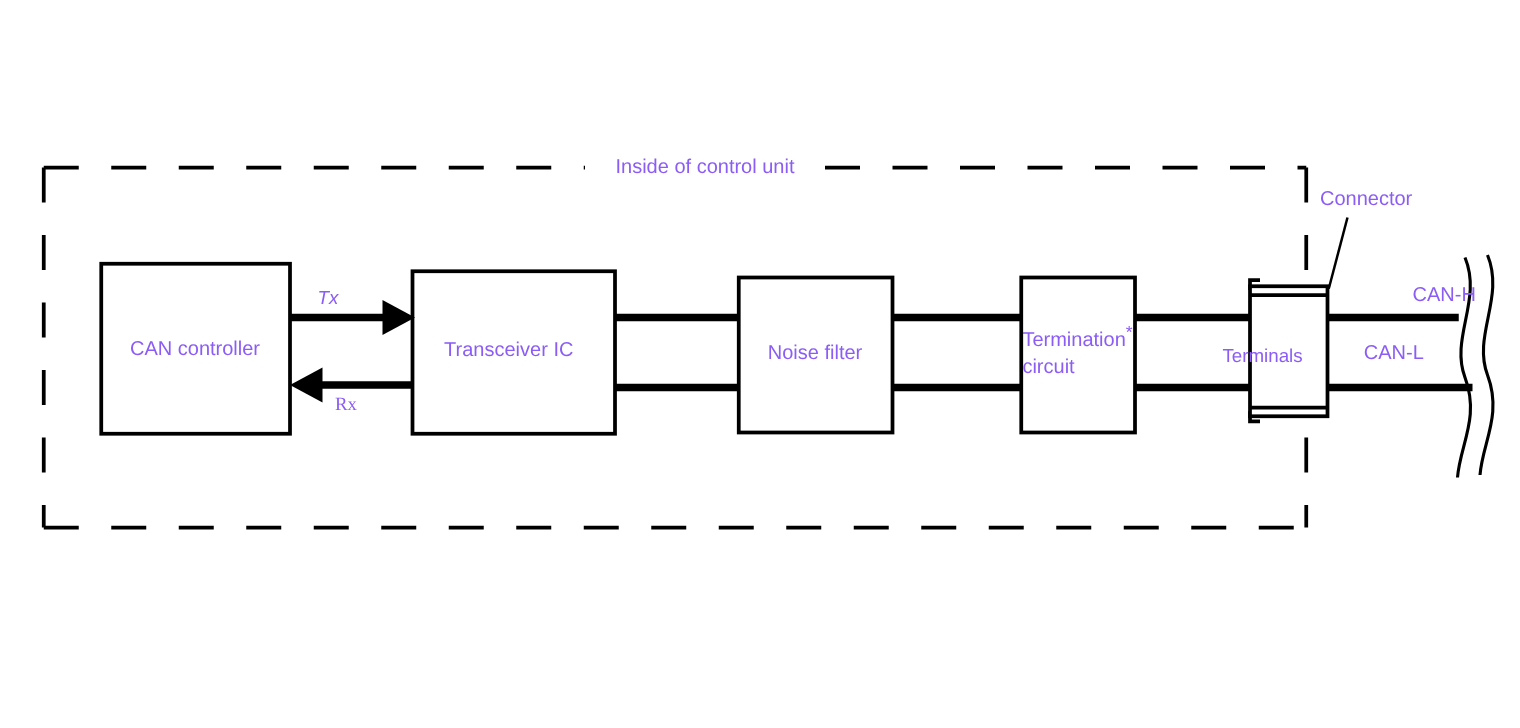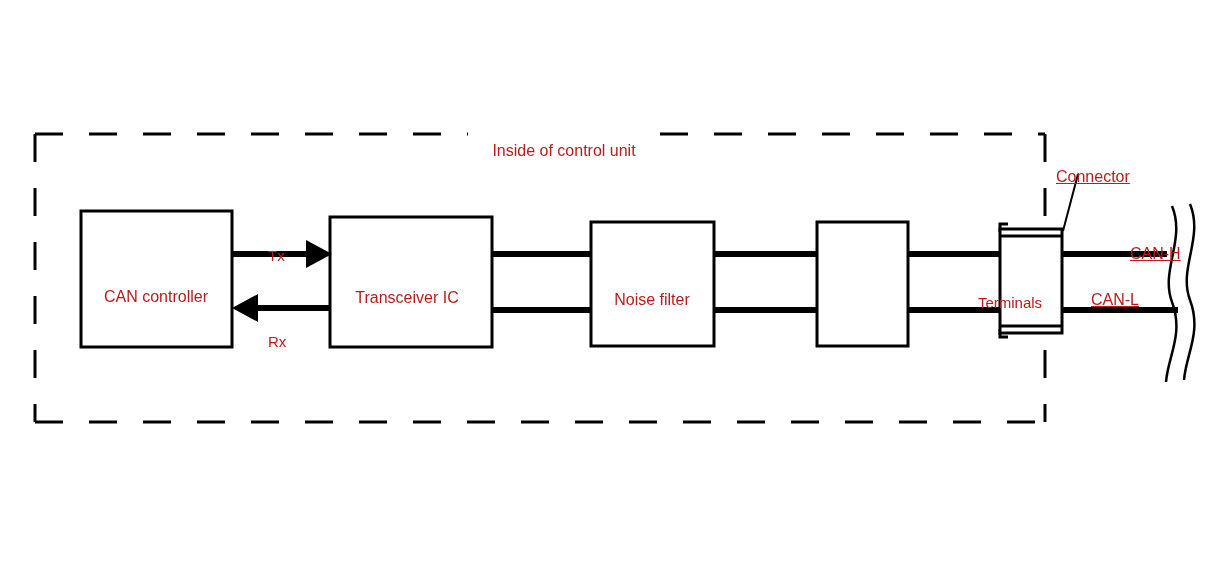--- a/index.html
+++ b/index.html
@@ -19,42 +19,40 @@
   svg.layer {
     position: absolute;
     left: 0;
     top: 0;
     width: 1216px;
     height: 582px;
   }
   .lbl {
     position: absolute;
     white-space: nowrap;
-    color: #b91c1c;
+    color: #8b5cf6;
     line-height: 1;
-    margin-top: 17px;
   }
   .box-label {
     font-size: 16px;
     text-align: left;
     transform: translate(-50%, -50%);
   }
   .box-label.two-line {
     line-height: 1.35;
   }
   .small-label {
     font-size: 15px;
     transform: translate(-50%, -50%);
   }
   .sig-label {
     font-size: 15px;
   }
   .wire-label {
     font-size: 16px;
-    text-decoration: underline;
   }
   .header-label {
     font-size: 16px;
     transform: translate(-50%, -50%);
     background: #ffffff;
     padding: 0 10px;
   }
   .star {
     font-size: 14px;
     vertical-align: super;
@@ -139,26 +137,30 @@
   </svg>
 
   <div class="lbl header-label" style="left:564px; top:134px;">Inside of control unit</div>
 
   <div class="lbl box-label" style="left:156px; top:280px;">CAN controller</div>
 
   <div class="lbl box-label" style="left:407px; top:281px;">Transceiver IC</div>
 
   <div class="lbl box-label" style="left:652px; top:283px;">Noise filter</div>
 
+  <div class="lbl box-label two-line" style="left:862px; top:283px;">
+    <span>Termination</span><span class="star">*</span><br>
+    <span>circuit</span>
+  </div>
 
   <div class="lbl small-label" style="left:1010px; top:285px;">Terminals</div>
 
-  <div class="lbl sig-label" style="left:268px; top:231px;">Tx</div>
+  <div class="lbl sig-label" style="left:254px; top:231px;font-style:italic;">Tx</div>
 
-  <div class="lbl sig-label" style="left:268px; top:317px;">Rx</div>
+  <div class="lbl sig-label" style="left:268px; top:317px;font-family:Liberation Serif, serif;">Rx</div>
 
   <div class="lbl wire-label" style="left:1056px; top:152px;">Connector</div>
 
   <div class="lbl wire-label" style="left:1130px; top:229px;">CAN-H</div>
 
   <div class="lbl wire-label" style="left:1091px; top:275px;">CAN-L</div>
 
 </div>
 
 </body></html>

